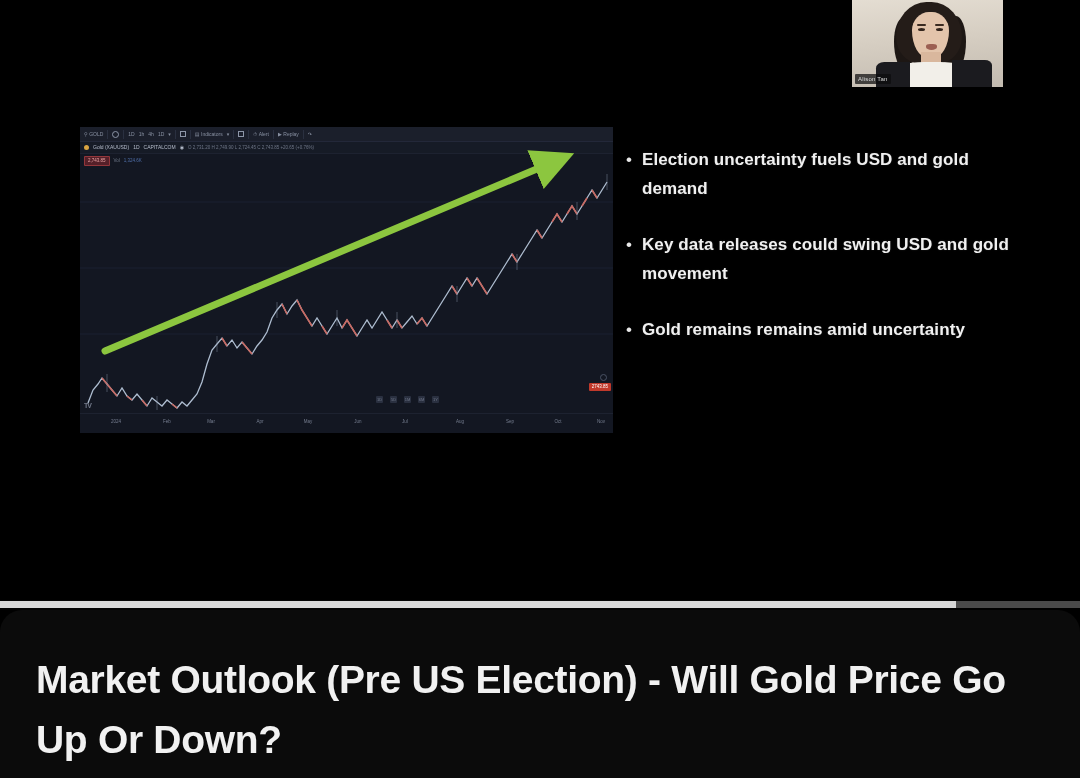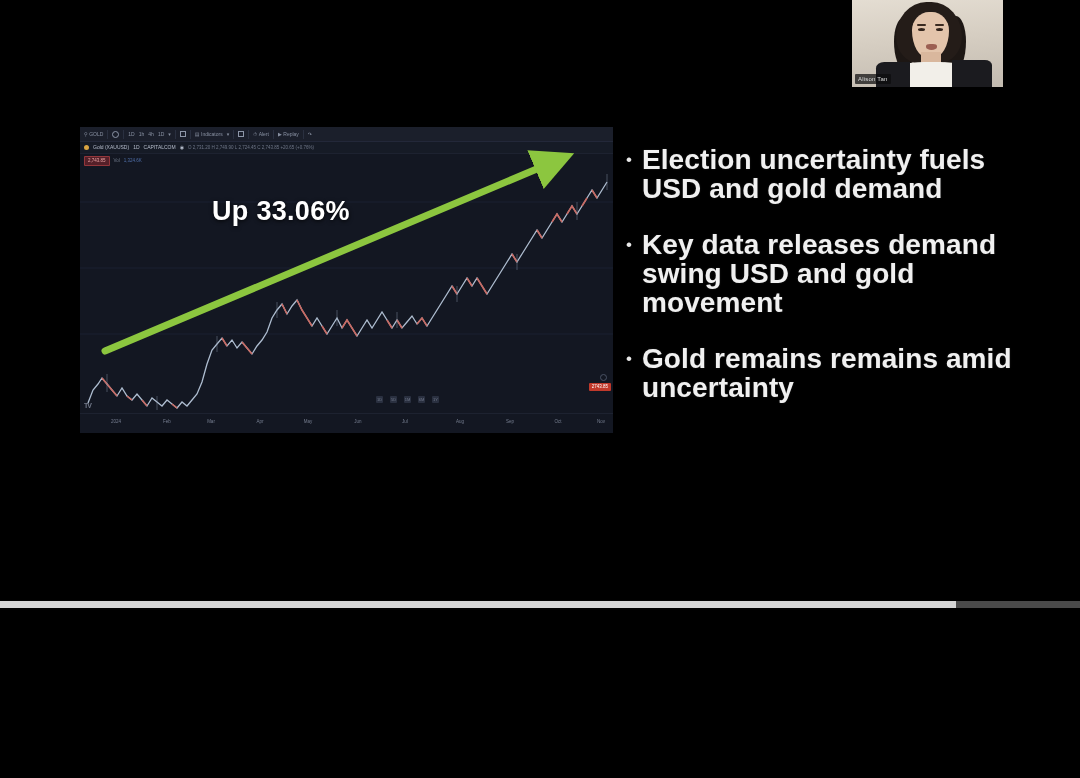--- a/index.html
+++ b/index.html
@@ -237,21 +237,21 @@
   .bullet {
     display: flex; gap: 10px;
     margin-bottom: 27px;
   }
   .bullet-dot {
     color: #e9e9e9; font-size: 17px; line-height: 30px;
     flex: 0 0 auto;
   }
   .bullet-text {
     color: #f0f0f0;
-    font-size: 28px;
+    font-size: 17px;
     line-height: 29px;
     font-weight: 600;
     letter-spacing: .1px;
     text-shadow: 0 0 2px rgba(255,255,255,.12);
   }
 
   
   #seekbar {
     position: absolute; left: 0; top: 601px;
     width: 1080px; height: 7px;
@@ -438,37 +438,39 @@
 
     <svg id="arrow-layer" viewBox="0 0 533 306">
       <defs>
         <marker id="ah" markerWidth="6" markerHeight="6" refX="2.4" refY="3" orient="auto" markerUnits="strokeWidth">
           <path d="M0,0 L6,3 L0,6 z" fill="#8cc63f"></path>
         </marker>
       </defs>
       <line x1="25" y1="224" x2="471" y2="36" stroke="#8cc63f" stroke-width="7" stroke-linecap="round" marker-end="url(#ah)"></line>
     </svg>
 
-    <div id="up-pct">Up 33.06%</div>
 
     <div id="bullets">
       <div class="bullet">
         <span class="bullet-dot">•</span>
         <span class="bullet-text">Election uncertainty fuels USD and gold demand</span>
       </div>
       <div class="bullet">
         <span class="bullet-dot">•</span>
-        <span class="bullet-text">Key data releases demand swing USD and gold movement</span>
+        <span class="bullet-text">Key data releases could swing USD and gold movement</span>
       </div>
       <div class="bullet">
         <span class="bullet-dot">•</span>
         <span class="bullet-text">Gold remains remains amid uncertainty</span>
       </div>
     </div>
 
   </div>
 
   <div id="seekbar">
     <div id="seekbar-fill" style="width: 88.5%;"></div>
   </div>
 
+  <div id="title-panel">
+    <div id="video-title">Market Outlook (Pre US Election) - Will Gold Price Go Up Or Down?</div>
+  </div>
 
 </div>
 
 </body></html>

